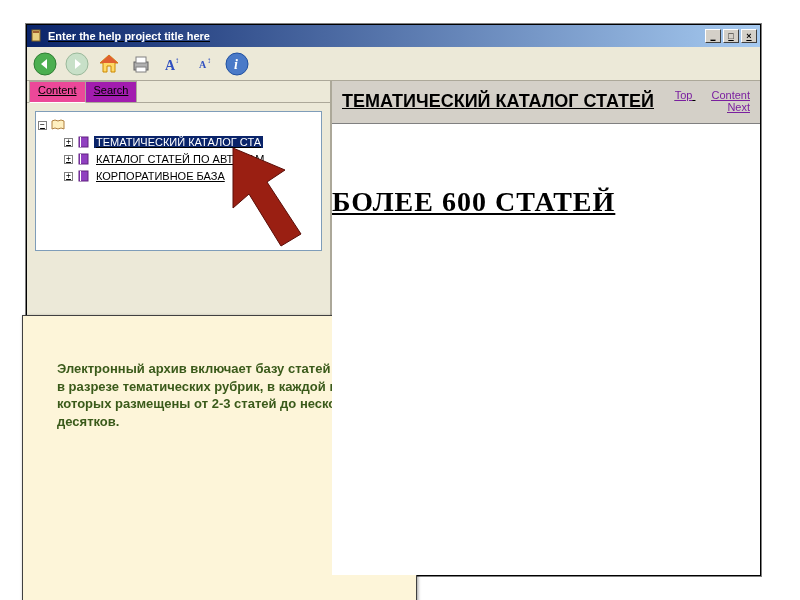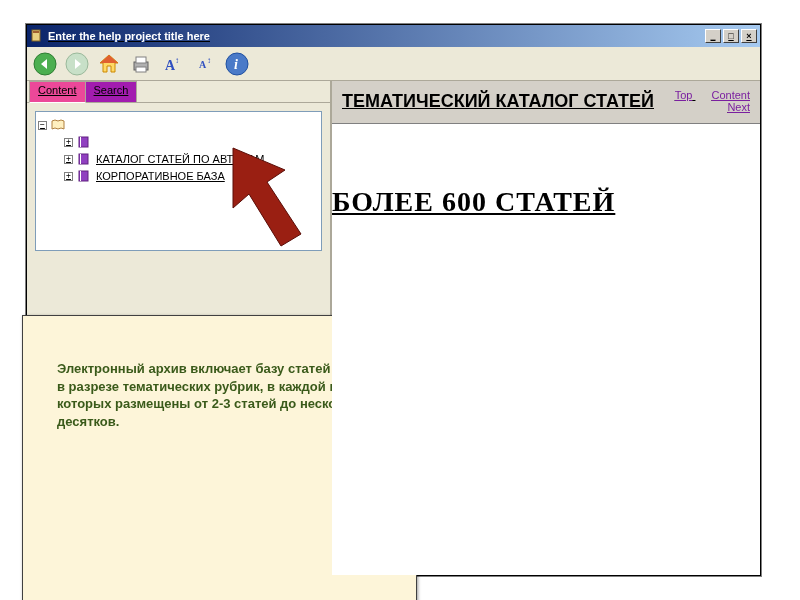--- a/index.html
+++ b/index.html
@@ -254,20 +254,21 @@
             </span>
         </div>
         <div class="node child">
           <span class="expander">+</span>
           <span class="bookicon">
               <svg width="12" height="12">
                 <rect x="1" y="1" width="9" height="10" fill="#9040c0" stroke="#602080"></rect>
                 <rect x="2" y="1" width="1" height="10" fill="#fff"></rect>
               </svg>
             </span>
+          <span class="nodelabel selected">ТЕМАТИЧЕСКИЙ КАТАЛОГ СТА</span>
         </div>
         <div class="node child">
           <span class="expander">+</span>
           <span class="bookicon">
               <svg width="12" height="12">
                 <rect x="1" y="1" width="9" height="10" fill="#9040c0" stroke="#602080"></rect>
                 <rect x="2" y="1" width="1" height="10" fill="#fff"></rect>
               </svg>
             </span>
           <span class="nodelabel">КАТАЛОГ СТАТЕЙ ПО АВТОРАМ</span>

